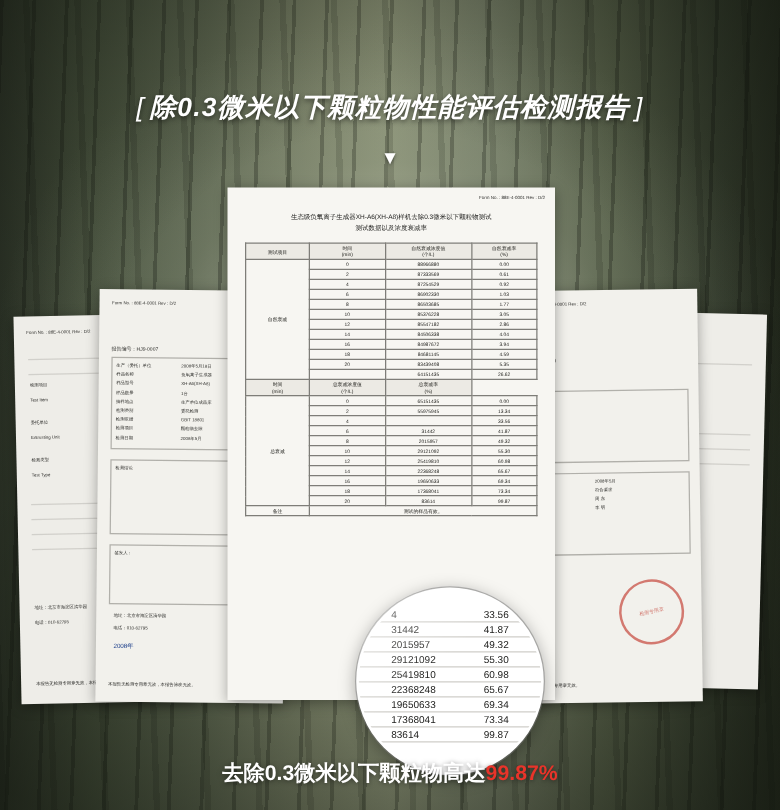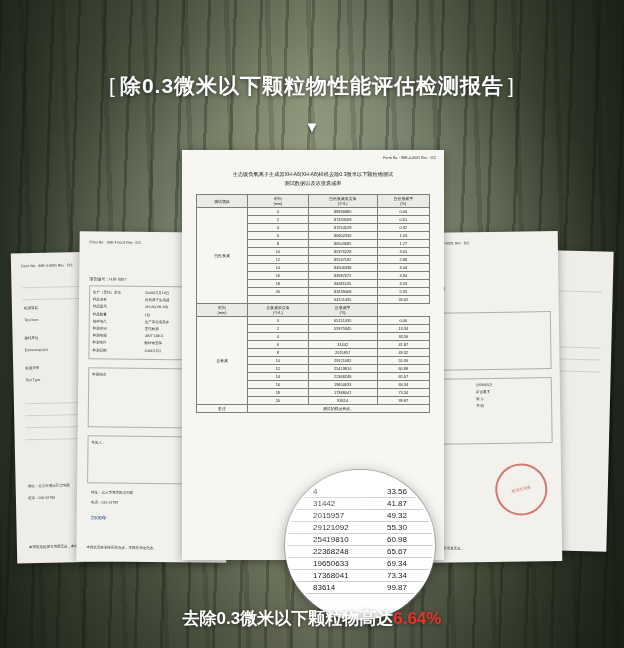--- a/index.html
+++ b/index.html
@@ -32,20 +32,21 @@
 
   
   .header{
     position:absolute;top:72px;left:0;right:0;
     text-align:center;
     color:#ffffff;
     font-size:21px;
     font-weight:bold;
     letter-spacing:1px;
     text-shadow:0 1px 4px rgba(0,0,0,.55);
+    font-style:italic;
   }
   .header .brk{font-weight:normal;padding:0 4px;}
   .arrow{
     position:absolute;top:118px;left:0;right:0;
     text-align:center;color:#fff;font-size:15px;
     text-shadow:0 1px 3px rgba(0,0,0,.5);
   }
 
   
   .footer{
@@ -400,14 +401,14 @@
         <div class="lrow">
           <span>83614</span>
           <span>99.87</span>
         </div>
       </div>
   </div>
   <div class="loupe-glare"></div>
 </div>
 
 <div class="footer">
-  <span>去除0.3微米以下颗粒物高达</span><span class="hl">6.64%</span>
+  <span>去除0.3微米以下颗粒物高达</span><span class="hl">99.87%</span>
 </div>
 
 </body></html>

